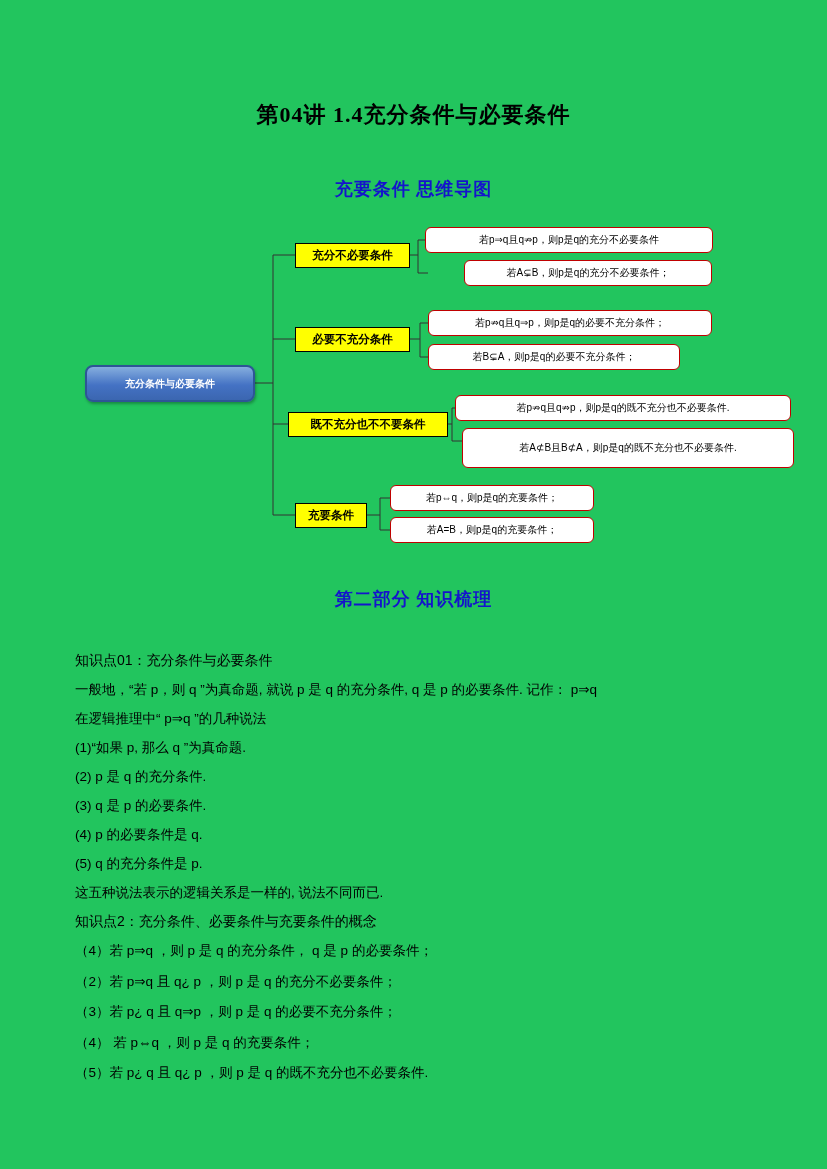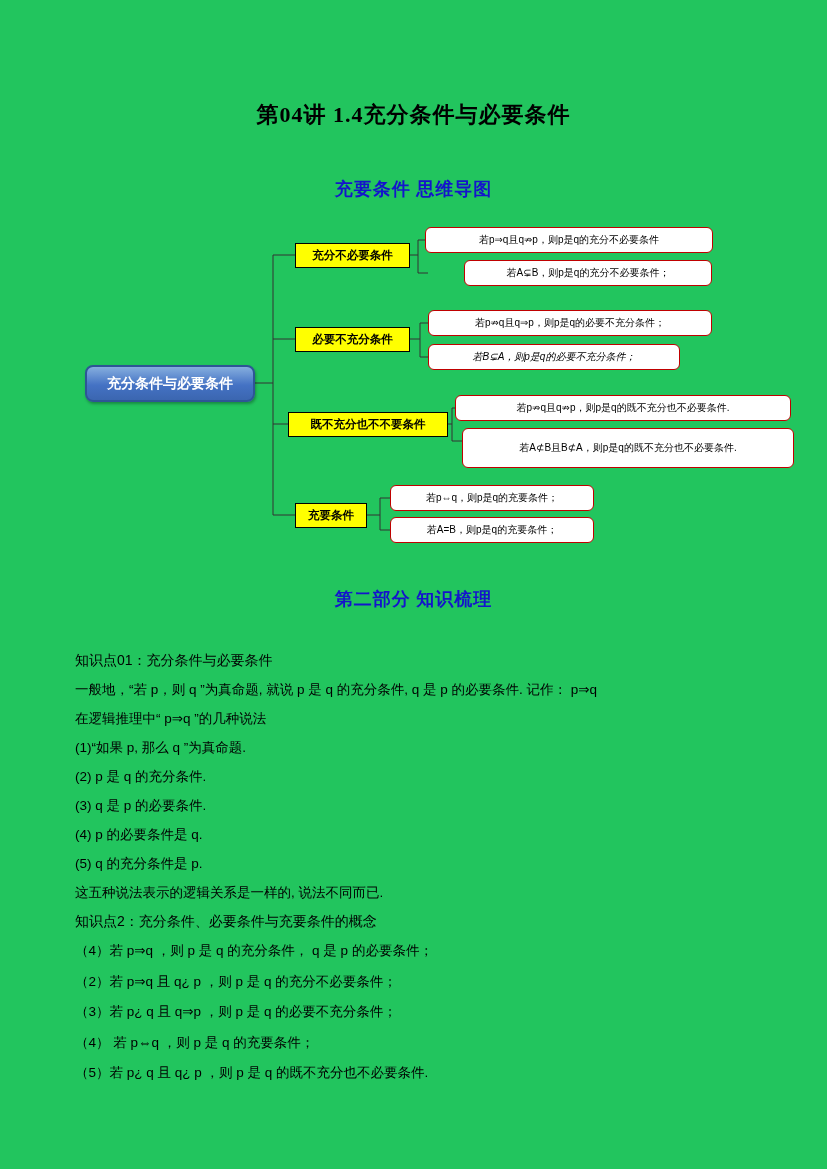--- a/index.html
+++ b/index.html
@@ -30,40 +30,40 @@
   .connectors { position:absolute; left:0; top:0; width:827px; height:345px; }
 
   .node {
     position:absolute; display:flex; align-items:center; justify-content:center;
     white-space:nowrap;
   }
   .root {
     left:85px; top:150px; width:170px; height:37px;
     background:linear-gradient(180deg,#85aede 0%,#4472c4 55%,#3b66b0 100%);
     border:2px solid #2e5596; border-radius:8px;
-    color:#fff; font-weight:bold; font-size:14px;
+    color:#fff; font-weight:bold; font-size:10px;
     box-shadow:1px 2px 3px rgba(0,0,0,.3);
   }
   .branch {
     background:#ffff00; border:1px solid #000; border-radius:0;
     font-size:11.5px; font-weight:600; color:#000;
   }
   .b1 { left:295px; top:28px;  width:115px; height:25px; }
   .b2 { left:295px; top:112px; width:115px; height:25px; }
   .b3 { left:288px; top:197px; width:160px; height:25px; }
   .b4 { left:295px; top:288px; width:72px;  height:25px; }
 
   .leaf {
     background:#fff; border:1.4px solid #c00000; border-radius:6px;
     font-size:10px; color:#000; padding:0 6px;
   }
   .l1 { left:425px; top:12px;  width:288px; height:26px; }
   .l2 { left:428px; top:45px;  width:248px; height:26px;margin-left:36px; }
   .l3 { left:428px; top:95px;  width:284px; height:26px; }
-  .l4 { left:428px; top:129px; width:252px; height:26px;font-style:italic; }
+  .l4 { left:428px; top:129px; width:252px; height:26px; }
   .l5 { left:455px; top:180px; width:336px; height:26px; }
   .l6 { left:462px; top:213px; width:332px; height:40px; }
   .l7 { left:390px; top:270px; width:204px; height:26px; }
   .l8 { left:390px; top:302px; width:204px; height:26px; }
 
   .knowledge {
     position:absolute; left:75px; top:646px; width:700px;
     font-size:13.5px; color:#000;
   }
   .kline { height:29px; line-height:29px; white-space:nowrap; }

